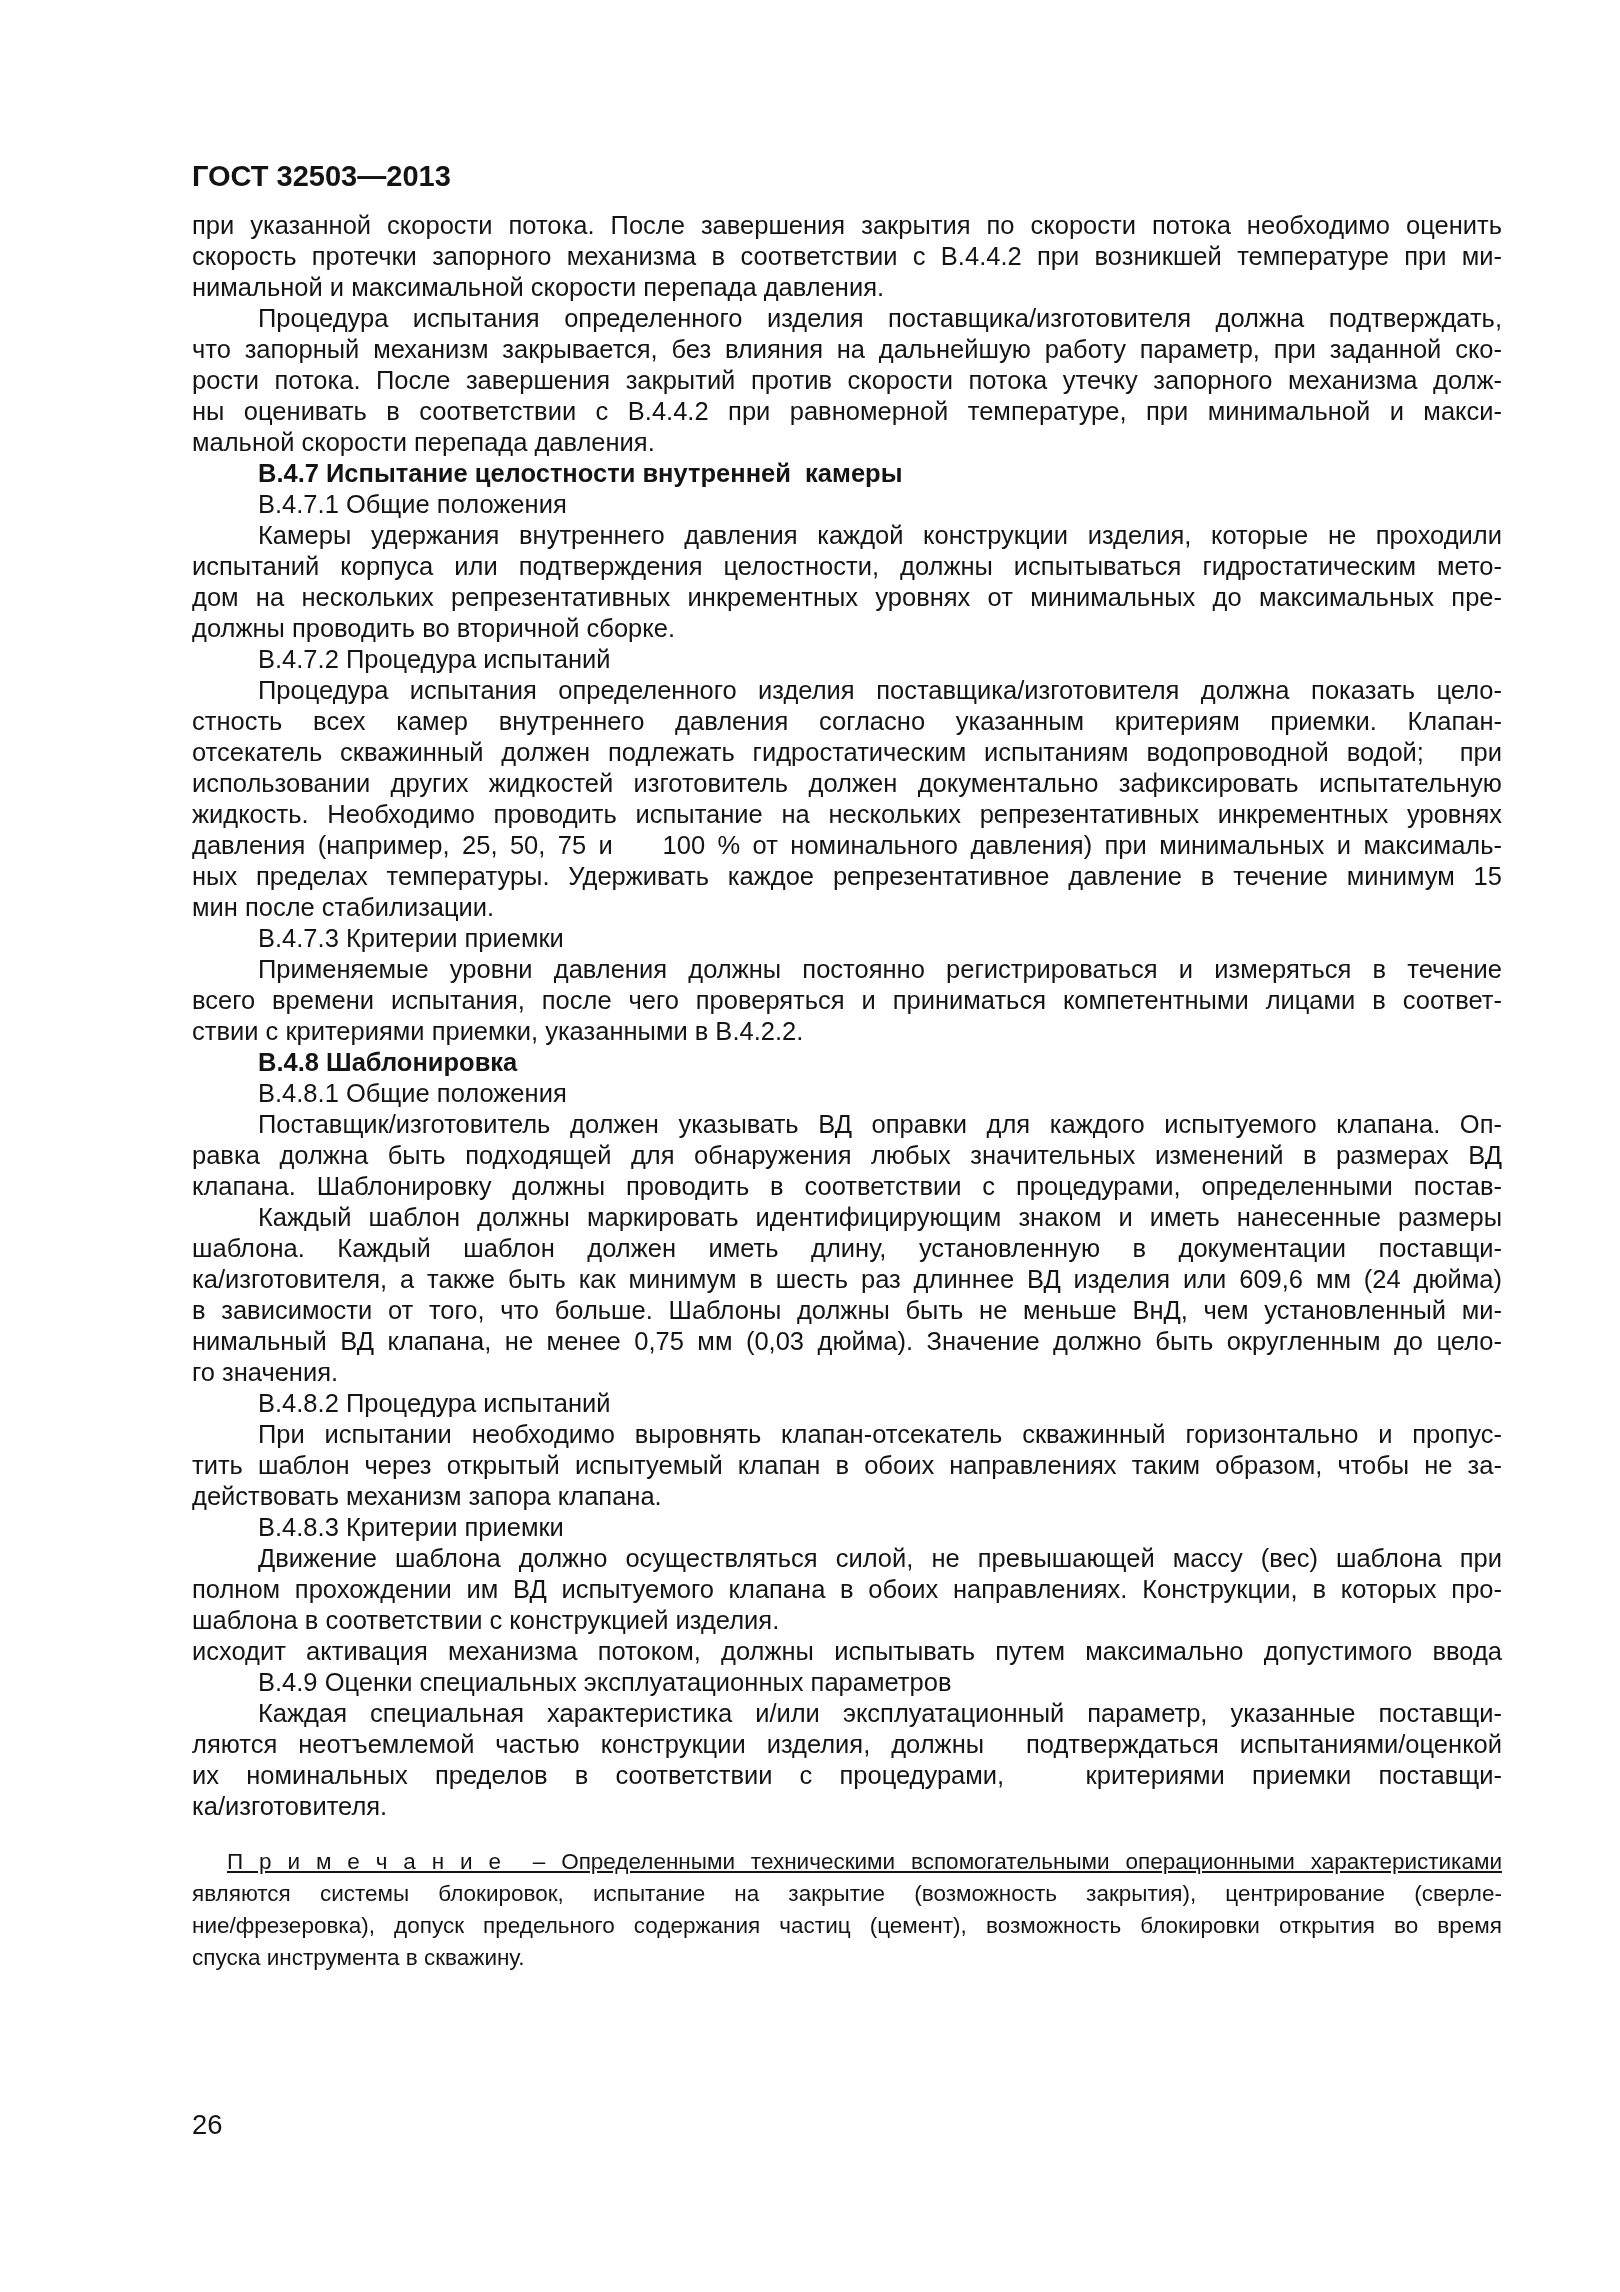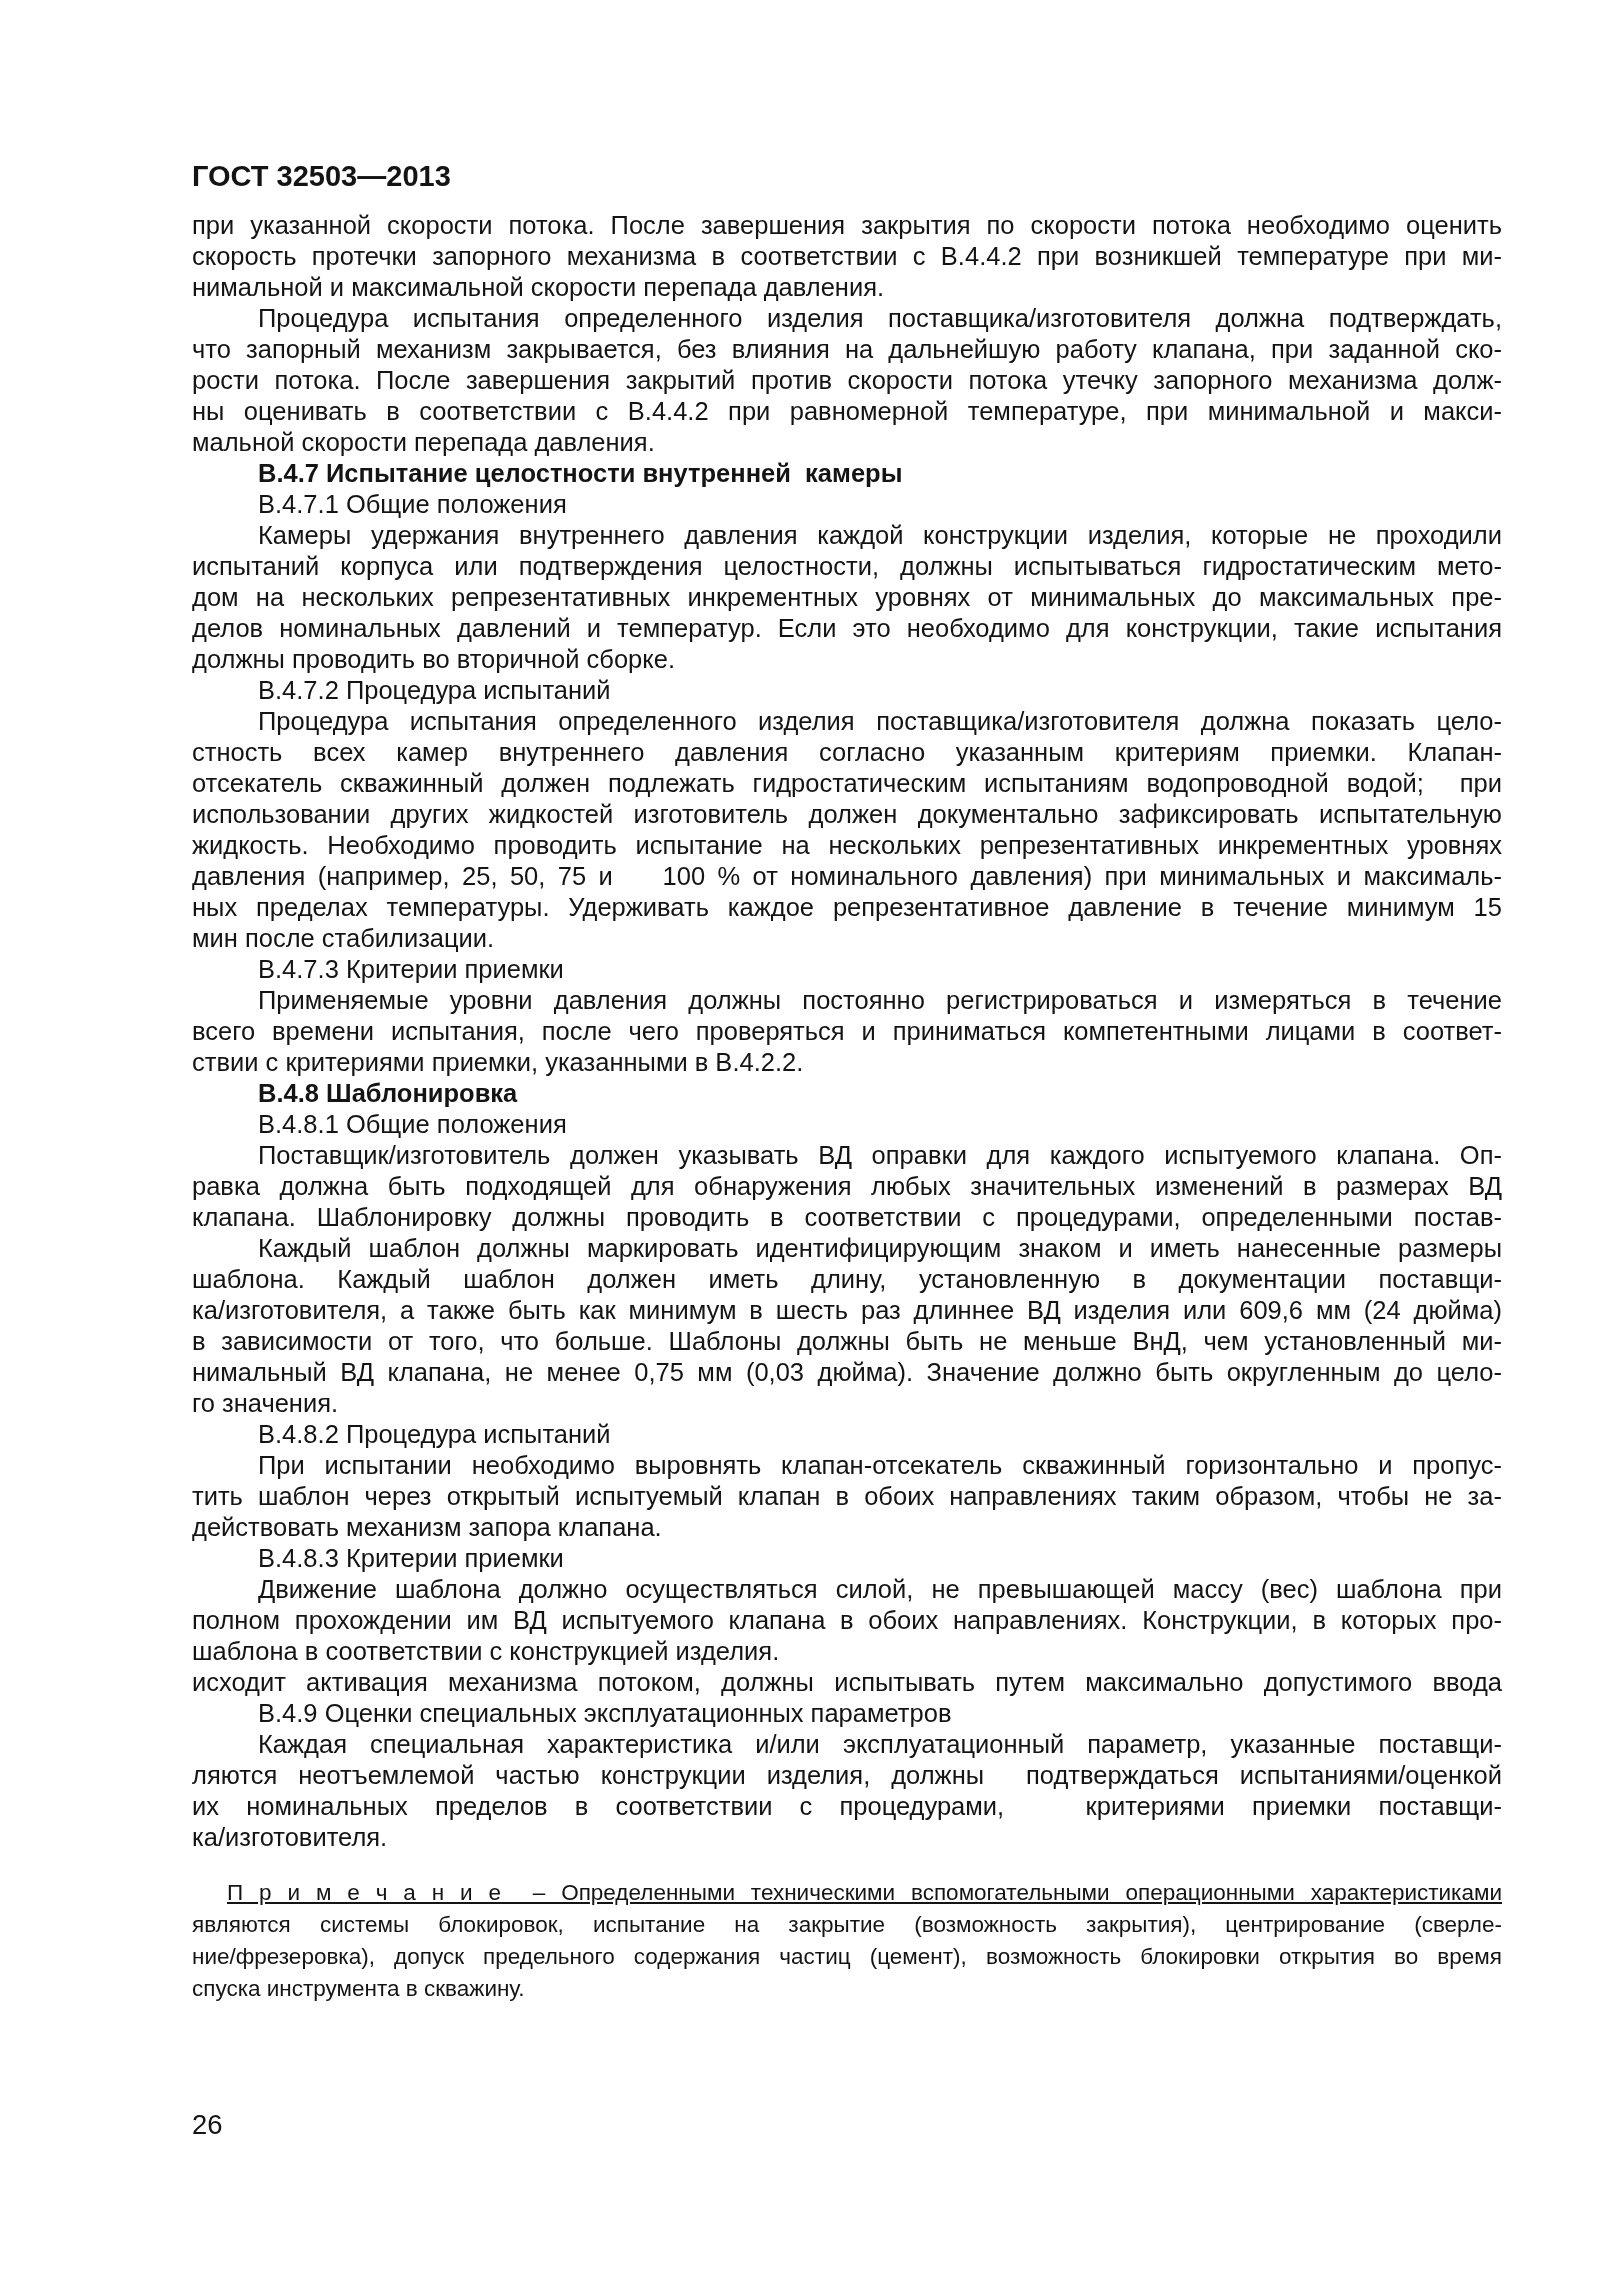--- a/index.html
+++ b/index.html
@@ -69,32 +69,31 @@
   <div class="doc-header">ГОСТ 32503—2013</div>
 
   <div class="doc-body" id="doc-body">
       <div class="para">
         <div class="line just">при указанной скорости потока. После завершения закрытия по скорости потока необходимо оценить</div>
         <div class="line just">скорость протечки запорного механизма в соответствии с В.4.4.2 при возникшей температуре при ми-</div>
         <div class="line">нимальной и максимальной скорости перепада давления.</div>
       </div>
       <div class="para">
         <div class="line just ind">Процедура испытания определенного изделия поставщика/изготовителя должна подтверждать,</div>
-        <div class="line just">что запорный механизм закрывается, без влияния на дальнейшую работу клапана, при заданной ско-</div>
+        <div class="line just">что запорный механизм закрывается, без влияния на дальнейшую работу параметр, при заданной ско-</div>
         <div class="line just">рости потока. После завершения закрытий против скорости потока утечку запорного механизма долж-</div>
         <div class="line just">ны оценивать в соответствии с В.4.4.2 при равномерной температуре, при минимальной и макси-</div>
         <div class="line">мальной скорости перепада давления.</div>
       </div>
       <div class="line head bold">В.4.7 Испытание целостности внутренней  камеры</div>
       <div class="line head">В.4.7.1 Общие положения</div>
       <div class="para">
         <div class="line just ind">Камеры удержания внутреннего давления каждой конструкции изделия, которые не проходили</div>
         <div class="line just">испытаний корпуса или подтверждения целостности, должны испытываться гидростатическим мето-</div>
         <div class="line just">дом на нескольких репрезентативных инкрементных уровнях от минимальных до максимальных пре-</div>
-        <div class="line just">делов номинальных давлений и температур. Если это необходимо для конструкции, такие испытания</div>
         <div class="line">должны проводить во вторичной сборке.</div>
       </div>
       <div class="line head">В.4.7.2 Процедура испытаний</div>
       <div class="para">
         <div class="line just ind">Процедура испытания определенного изделия поставщика/изготовителя должна показать цело-</div>
         <div class="line just">стность всех камер внутреннего давления согласно указанным критериям приемки. Клапан-</div>
         <div class="line just">отсекатель скважинный должен подлежать гидростатическим испытаниям водопроводной водой;  при</div>
         <div class="line just">использовании других жидкостей изготовитель должен документально зафиксировать испытательную</div>
         <div class="line just">жидкость. Необходимо проводить испытание на нескольких репрезентативных инкрементных уровнях</div>
         <div class="line just">давления (например, 25, 50, 75 и    100 % от номинального давления) при минимальных и максималь-</div>

